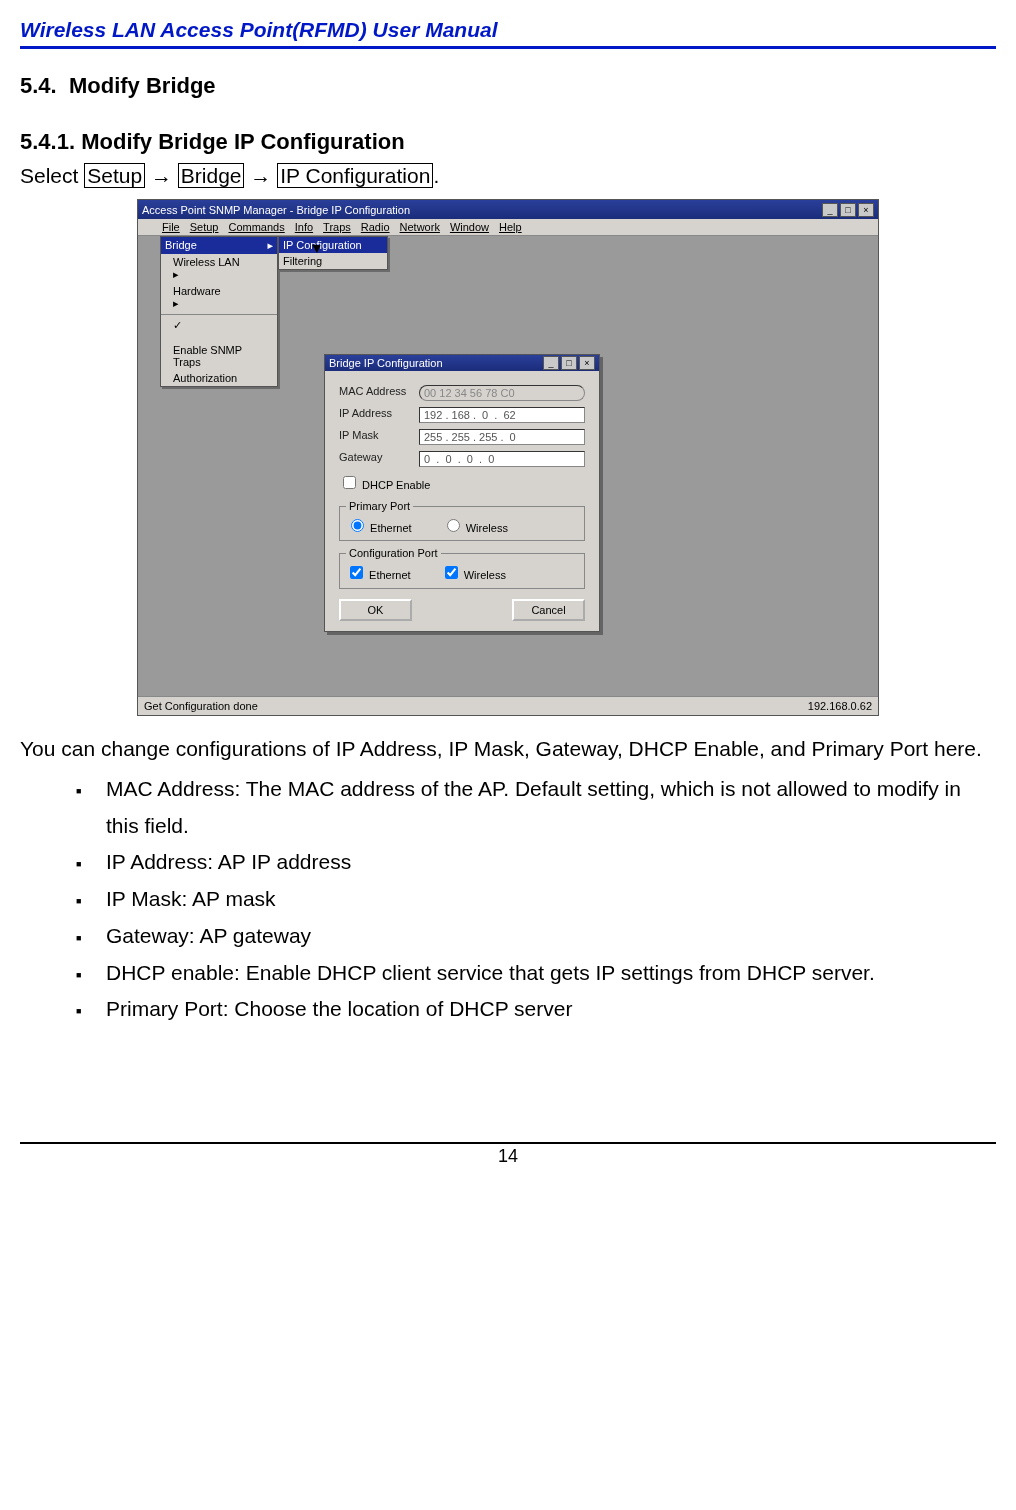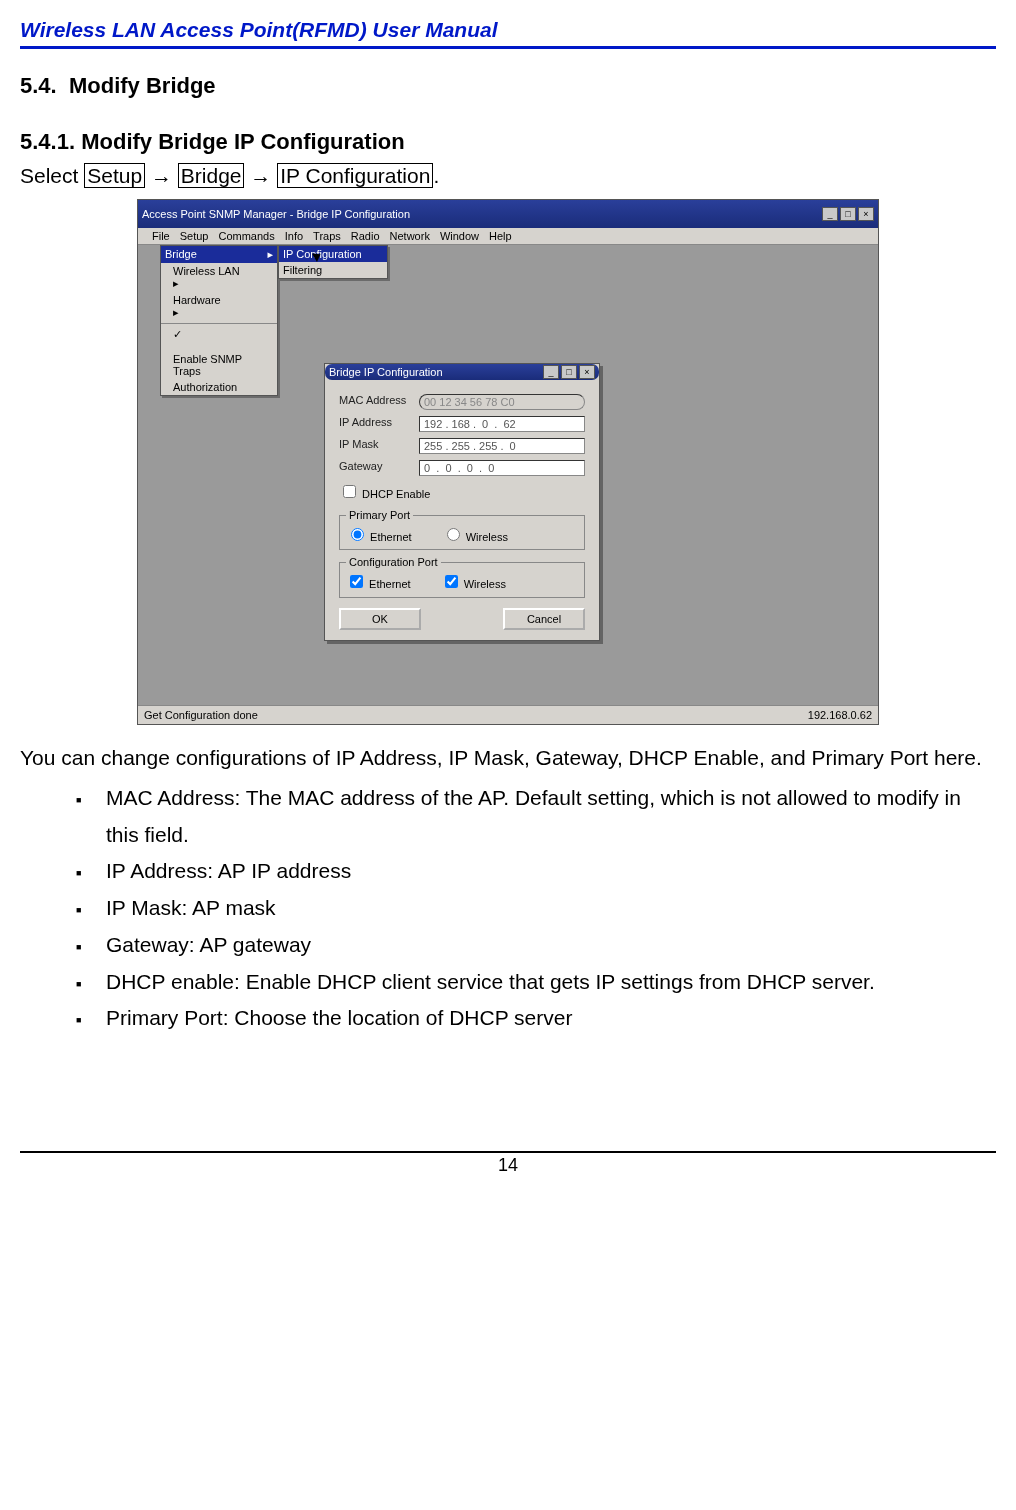--- a/index.html
+++ b/index.html
@@ -52,21 +52,21 @@
     border: 1px solid #555;
     background: #b8b8b8;
     font-family: Tahoma, Arial, sans-serif;
     font-size: 11px;
     color: #333;
     position: relative;
   }
   .titlebar {
     background: linear-gradient(#2a3f9a, #1a2c7a);
     color: #fff;
-    height: 28px;
+    height: 19px;
     display:flex;
     align-items:center;
     justify-content:space-between;
     padding: 0 4px;
     font-size: 11px;
   }
   .tb-ctrls { display:flex; gap:2px; }
   .tb-btn {
     width: 16px; height: 14px;
     background: #c9c9c9;
@@ -74,23 +74,24 @@
     font-size: 9px;
     line-height: 12px;
     text-align: center;
     color:#000;
   }
   .menubar {
     background: #d6d3ce;
     border-bottom: 1px solid #888;
     display:flex;
     gap: 10px;
-    padding: 2px 14px;
+    padding: 2px 24px;
     font-size: 11px;
     color:#000;
+    text-decoration:underline;
   }
   .workspace {
     position: relative;
     height: 460px;
     background: #9a9a9a;
   }
   .dropdown {
     position:absolute;
     top:0; left:22px;
     background:#d6d3ce;
@@ -140,21 +141,20 @@
     box-shadow: 3px 3px 0 rgba(0,0,0,0.35);
     font-size:11px;
     color:#000;
   }
   .dialog .dlg-title {
     background: linear-gradient(#2a3f9a, #1a2c7a);
     color:#fff;
     height:16px;
     display:flex;align-items:center;justify-content:space-between;
     padding:0 4px;
-    border-radius:7px;
   }
   .dlg-body { padding: 14px 14px 10px 14px; }
   .row { display:flex; margin-bottom:6px;}
   .row .lbl { width:80px; color:#222;}
   .row input[type=text] {
     flex:1;
     height:16px;
     background:#fff;
     border:1px inset #888;
     font-size:11px;
@@ -166,21 +166,21 @@
   .chk { margin: 6px 0 8px 0;}
   fieldset.grp {
     border:1px solid #888;
     margin:0 0 6px 0;
     padding:4px 6px 6px 6px;
   }
   fieldset.grp legend { font-size:11px; padding:0 3px;}
   .radio-row { display:flex; gap:30px; }
   .btnrow { display:flex; justify-content:space-between; margin-top:10px;}
   .btn95 {
-    width:82px; height:22px;
+    width:73px; height:22px;
     background:#d6d3ce;
     border:2px outset #fff;
     font-size:11px;
     font-family:Tahoma,Arial;
     cursor:pointer;
   }
   .statusbar {
     background:#d6d3ce;
     border-top:1px solid #888;
     display:flex;

